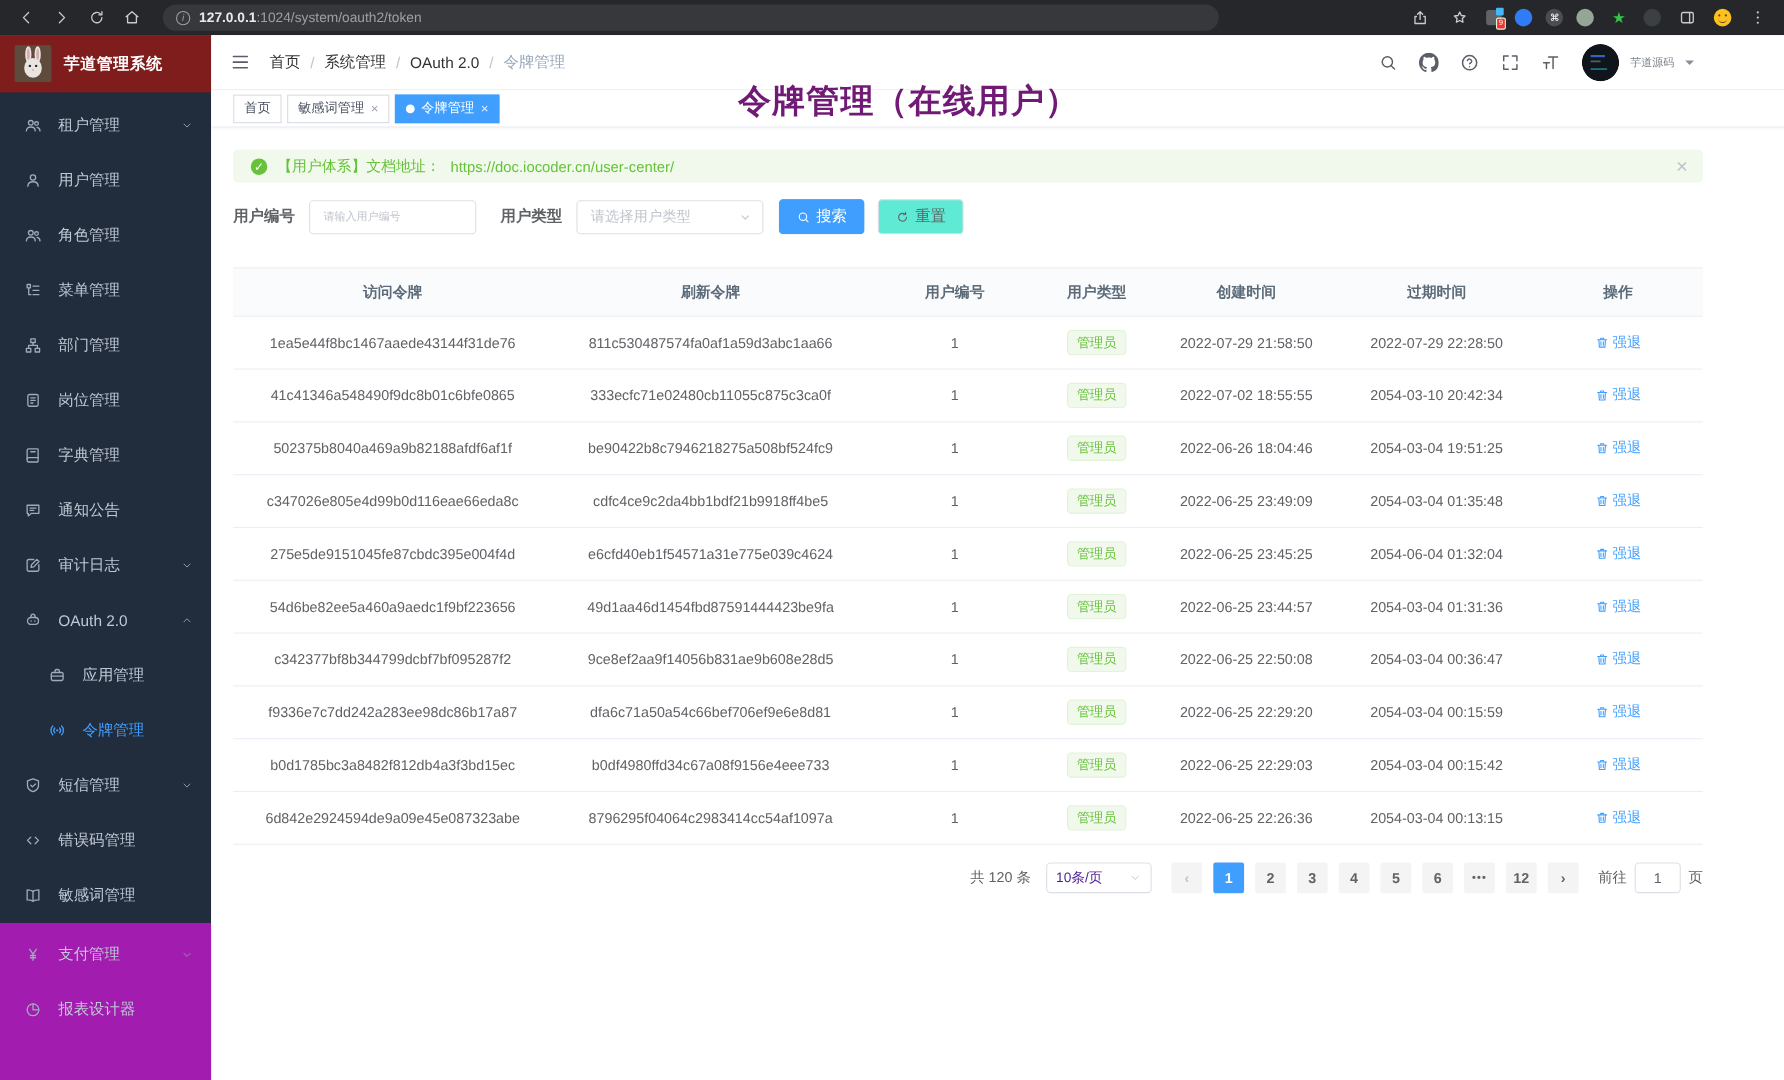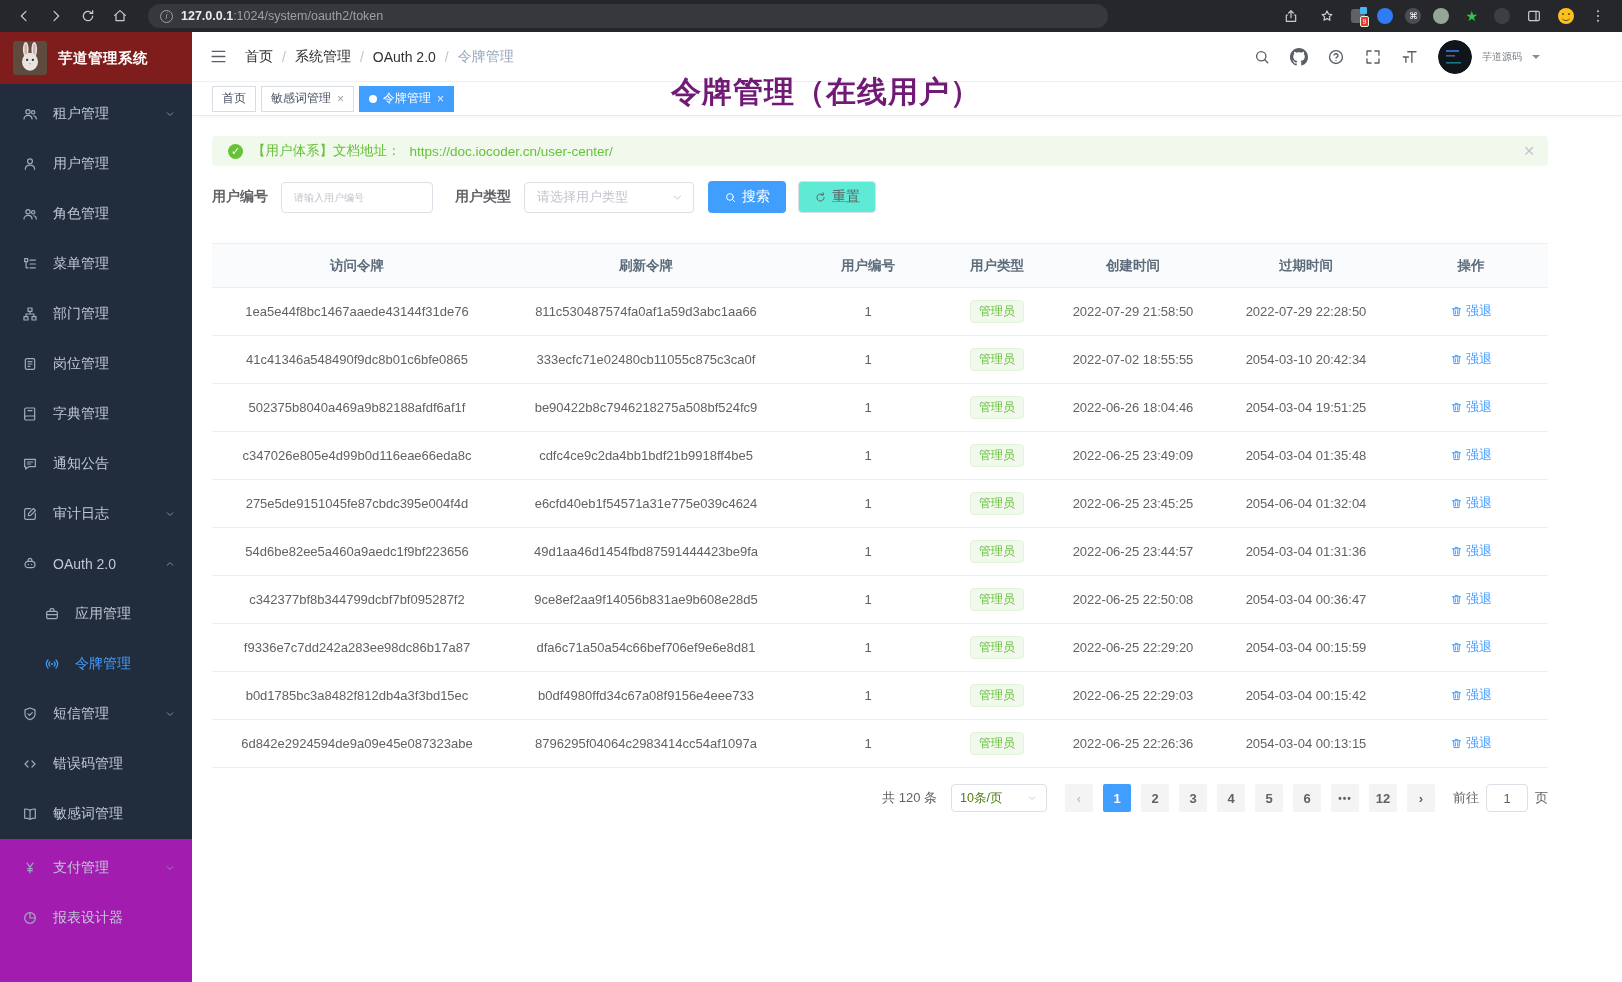--- a/index.html
+++ b/index.html
@@ -115,21 +115,21 @@
   .badge { display:inline-block; padding:3px 8px; background:#f0f9eb; border:1px solid #e1f3d8;
     color:#67c23a; border-radius:4px; font-size:12px; line-height:1.2; }
   .action-link { color:#409eff; display:inline-flex; align-items:center; gap:3px; cursor:pointer; }
   .action-link .ti { font-size:13px; display:flex; }
 
   .pagination { margin-top:16px; width:1336px; display:flex; align-items:center;
     justify-content:flex-end; gap:10px; font-size:13px; color:#606266; }
   .pg-total { margin-right:4px; }
   .pg-size { width:96px; height:28px; border:1px solid #dcdfe6; border-radius:4px;
     display:flex; align-items:center; justify-content:space-between; padding:0 8px;
-    font-size:12.5px; color:#4d7c0f; cursor:pointer; margin-right:8px;text-align:center; }
+    font-size:12.5px; color:#4c1d95; cursor:pointer; margin-right:8px;text-align:center; }
   .pg-size .sel-arrow { color:#c0c4cc; font-size:12px; display:flex; }
   .pg-btn { min-width:28px; height:28px; background:#f4f4f5; border-radius:2px; padding:0 4px;
     display:inline-flex; align-items:center; justify-content:center; font-weight:600;
     color:#606266; cursor:pointer; }
   .pg-btn.active { background:#409eff; color:#fff; }
   .pg-btn.ellipsis { letter-spacing:1px; font-size:10px; }
   .pg-arrow { font-size:13px; font-weight:700; }
   .pg-arrow.disabled { color:#c0c4cc; cursor:not-allowed; }
   .pg-goto { display:flex; align-items:center; gap:7px; margin-left:8px; }
   .goto-input { width:42px; height:28px; border:1px solid #dcdfe6; border-radius:4px;

